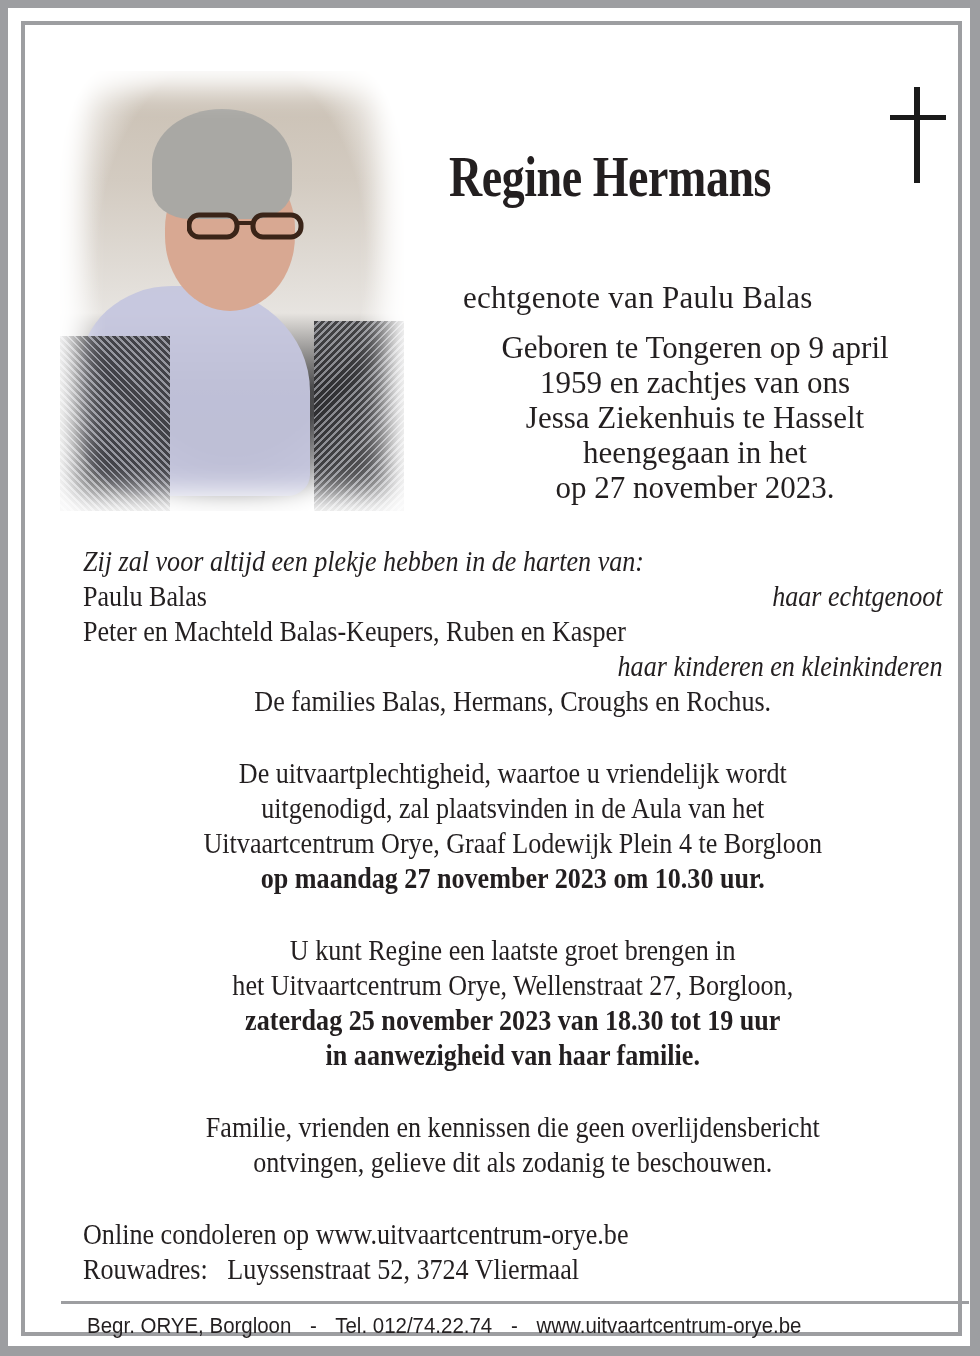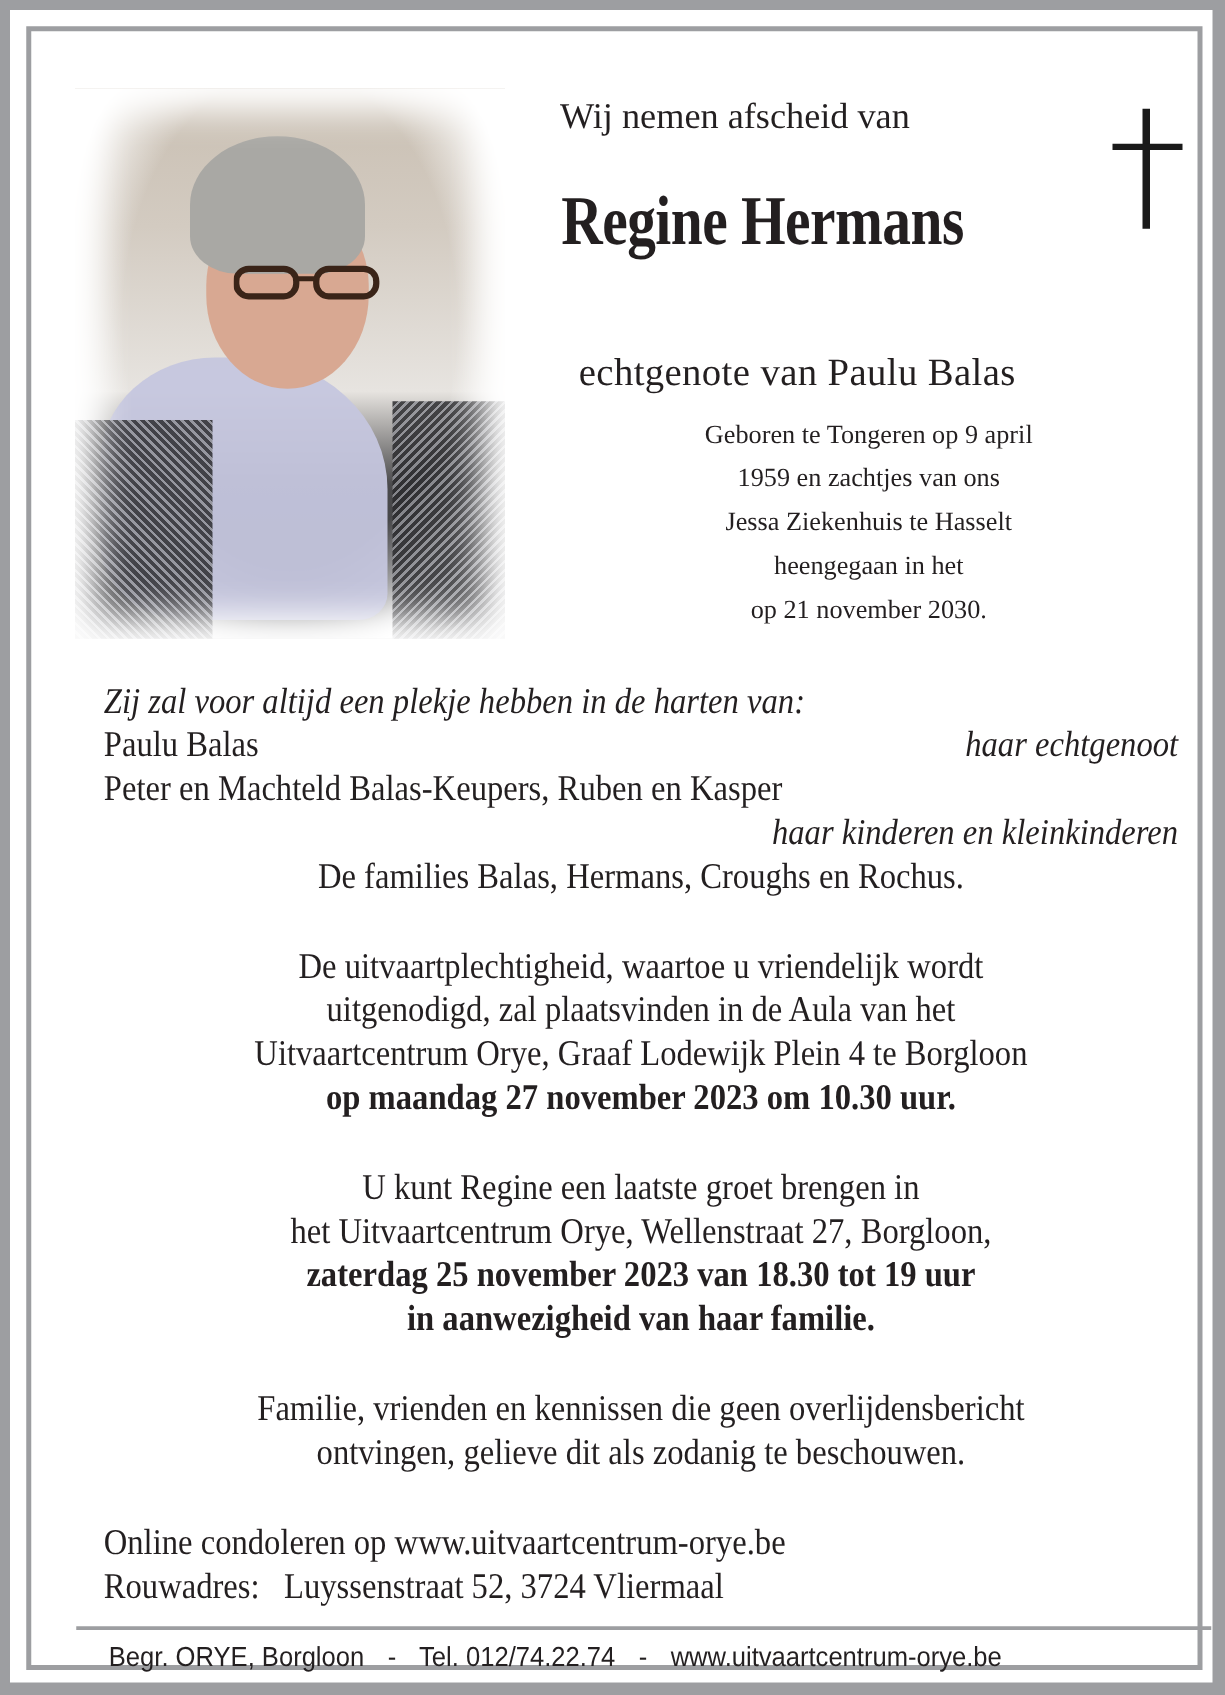--- a/index.html
+++ b/index.html
@@ -63,21 +63,21 @@
   .name {
     left: 424px; top: 120px; font-size: 56px; font-weight: bold;
     transform: scaleX(0.82); transform-origin: left top; letter-spacing: -0.5px;
   }
   .spouse { left: 438px; top: 227px; font-size: 31px; letter-spacing: 0.3px; margin-top: 28px; }
   .cross { position: absolute; left: 865px; top: 62px; width: 56px; height: 96px; }
   .cross .v { position: absolute; left: 24px; top: 0; width: 6px; height: 96px; background: #1a1a1a; }
   .cross .h { position: absolute; left: 0; top: 28px; width: 56px; height: 5px; background: #1a1a1a; }
   .birth {
     position: absolute; left: 410px; top: 305px; width: 520px;
-    text-align: center; font-size: 21px; line-height: 35px;
+    text-align: center; font-size: 31px; line-height: 35px;
   }
   .block {
     position: absolute; left: 58px; width: 860px;
     font-size: 29px; line-height: 35px;
     transform-origin: left top;
   }
   .condensed { transform: scaleX(0.9); width: 955px; }
   .italic { font-style: italic; }
   .row { display: flex; justify-content: space-between; }
   .right { text-align: right; }
@@ -113,35 +113,34 @@
     <div class="face"></div>
     <div class="hair"></div>
     <svg class="glasses" viewBox="0 0 120 30">
       <rect x="2" y="4" width="48" height="22" rx="10" fill="none" stroke="#3a2418" stroke-width="5"></rect>
       <rect x="66" y="4" width="48" height="22" rx="10" fill="none" stroke="#3a2418" stroke-width="5"></rect>
       <line x1="50" y1="12" x2="66" y2="12" stroke="#3a2418" stroke-width="4"></line>
     </svg>
     <div class="fade"></div>
   </div>
 
-  <div class="text intro">Wij nemen afscheid van</div>
   <div class="text name">Regine Hermans</div>
   <div class="text spouse">echtgenote van Paulu Balas</div>
 
   <div class="cross">
     <div class="v"></div>
       <div class="h"></div>
   </div>
 
   <div class="birth">
     <div>Geboren te Tongeren op 9 april</div>
     <div>1959 en zachtjes van ons</div>
     <div>Jessa Ziekenhuis te Hasselt</div>
     <div>heengegaan in het</div>
-    <div>op 21 november 2030.</div>
+    <div>op 27 november 2023.</div>
   </div>
 
   <div class="block condensed family-block">
     <div class="italic">Zij zal voor altijd een plekje hebben in de harten van:</div>
     <div class="row">
       <span>Paulu Balas</span>
       <span class="italic">haar echtgenoot</span>
     </div>
     <div>Peter en Machteld Balas-Keupers, Ruben en Kasper</div>
     <div class="italic right">haar kinderen en kleinkinderen</div>

